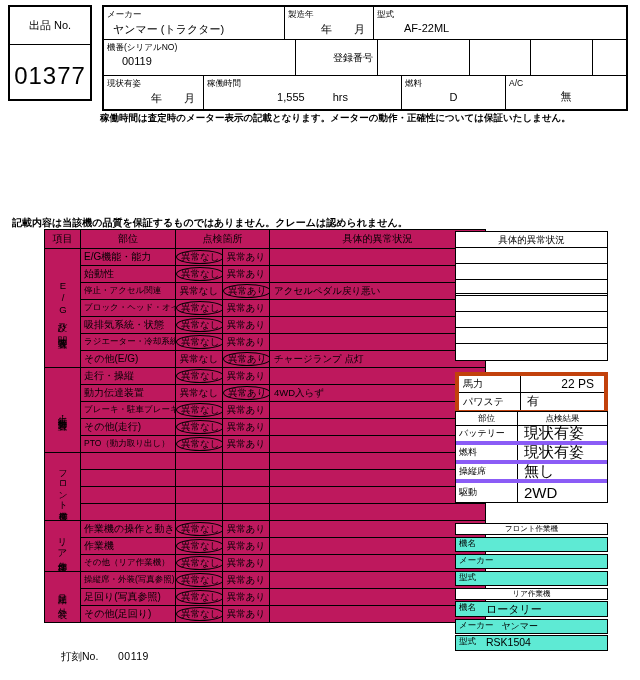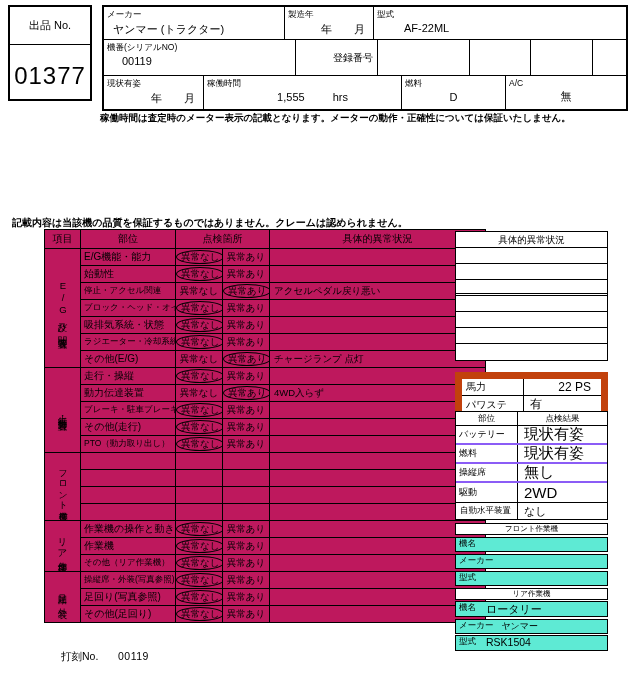--- a/index.html
+++ b/index.html
@@ -50,32 +50,32 @@
   .status.circled { border:1.5px solid #000; border-radius:50%; padding:0 4px; }
   td.rmk { font-size:9.5px; padding-left:4px; text-align:left; }
 
   
   .boxA { position:absolute; left:455px; top:231px; width:153px; border:1px solid #000; background:#fff; }
   .boxA .bah { height:16px; border-bottom:1px solid #000; text-align:center; font-size:9.5px; line-height:16px; }
   .boxA .bar { height:16px; border-bottom:1px solid #000; }
   .boxA .bar.thick { border-bottom:3px double #000; }
   .boxA .bar.lastrow { border-bottom:none; }
 
-  .specbox { position:absolute; left:455px; top:372px; width:153px; border:7px solid #c2410c; background:#fff; }
+  .specbox { position:absolute; left:455px; top:372px; width:153px; border:4px solid #c2410c; background:#fff; }
   .specrow { display:flex; height:17px; border-bottom:1px solid #000; align-items:stretch; }
   .specrow.lastrow { border-bottom:none; }
   .speclbl { width:62px; border-right:1px solid #000; display:flex; align-items:center; padding-left:4px; font-size:10px; white-space:nowrap; }
   .specval { flex:1; display:flex; align-items:center; font-size:12px; padding-left:6px; }
   .specval.right { justify-content:flex-end; padding-right:10px; }
 
   .resbox { position:absolute; left:455px; top:411px; width:153px; border:1px solid #000; background:#fff; }
   .resh { display:flex; height:14px; border-bottom:1px solid #000; font-size:8.5px; align-items:stretch; }
   .resh .rh1 { width:62px; border-right:1px solid #000; display:flex; align-items:center; justify-content:center; }
   .resh .rh2 { flex:1; display:flex; align-items:center; justify-content:center; }
-  .resrow { display:flex; height:19px; border-bottom:2px solid #8b5cf6; align-items:stretch; }
+  .resrow { display:flex; height:19px; border-bottom:4px solid #8b5cf6; align-items:stretch; }
   .resrow.lastrow { border-bottom:none; }
   .reslbl { width:62px; border-right:1px solid #000; display:flex; align-items:center; padding-left:3px; font-size:9px; white-space:nowrap; }
   .resval { flex:1; display:flex; align-items:center; font-size:15px; padding-left:6px; }
 
   .lvlbox { position:absolute; left:455px; top:502px; width:153px; height:18px; border:1px solid #000; display:flex; align-items:stretch; background:#fff; }
   .lvlbox .speclbl { font-size:8.5px; }
   .lvlbox .specval { font-size:11px; }
 
   .imptitle { position:absolute; left:455px; width:153px; height:12px; border:1px solid #000; font-size:7.5px; text-align:center; line-height:10px; background:#fff; }
   .improw { position:absolute; left:455px; width:153px; height:15px; border:1px solid #000; font-size:8.5px; display:flex; align-items:flex-start; padding-left:3px; background:#5eead4; white-space:nowrap; }
@@ -345,24 +345,20 @@
     <div class="resrow">
       <div class="reslbl">操縦席</div>
       <div class="resval">無し</div>
     </div>
     <div class="resrow lastrow">
       <div class="reslbl">駆動</div>
       <div class="resval">2WD</div>
     </div>
   </div>
 
-  <div class="lvlbox">
-    <div class="speclbl">自動水平装置</div>
-    <div class="specval">なし</div>
-  </div>
 
   <div class="imptitle" style="top:523px;">フロント作業機</div>
   <div class="improw" style="top:537px;">
     <span>機名</span>
     <span class="ival"></span>
   </div>
   <div class="improw" style="top:554px;">
     <span>メーカー</span>
     <span class="ival"></span>
   </div>

